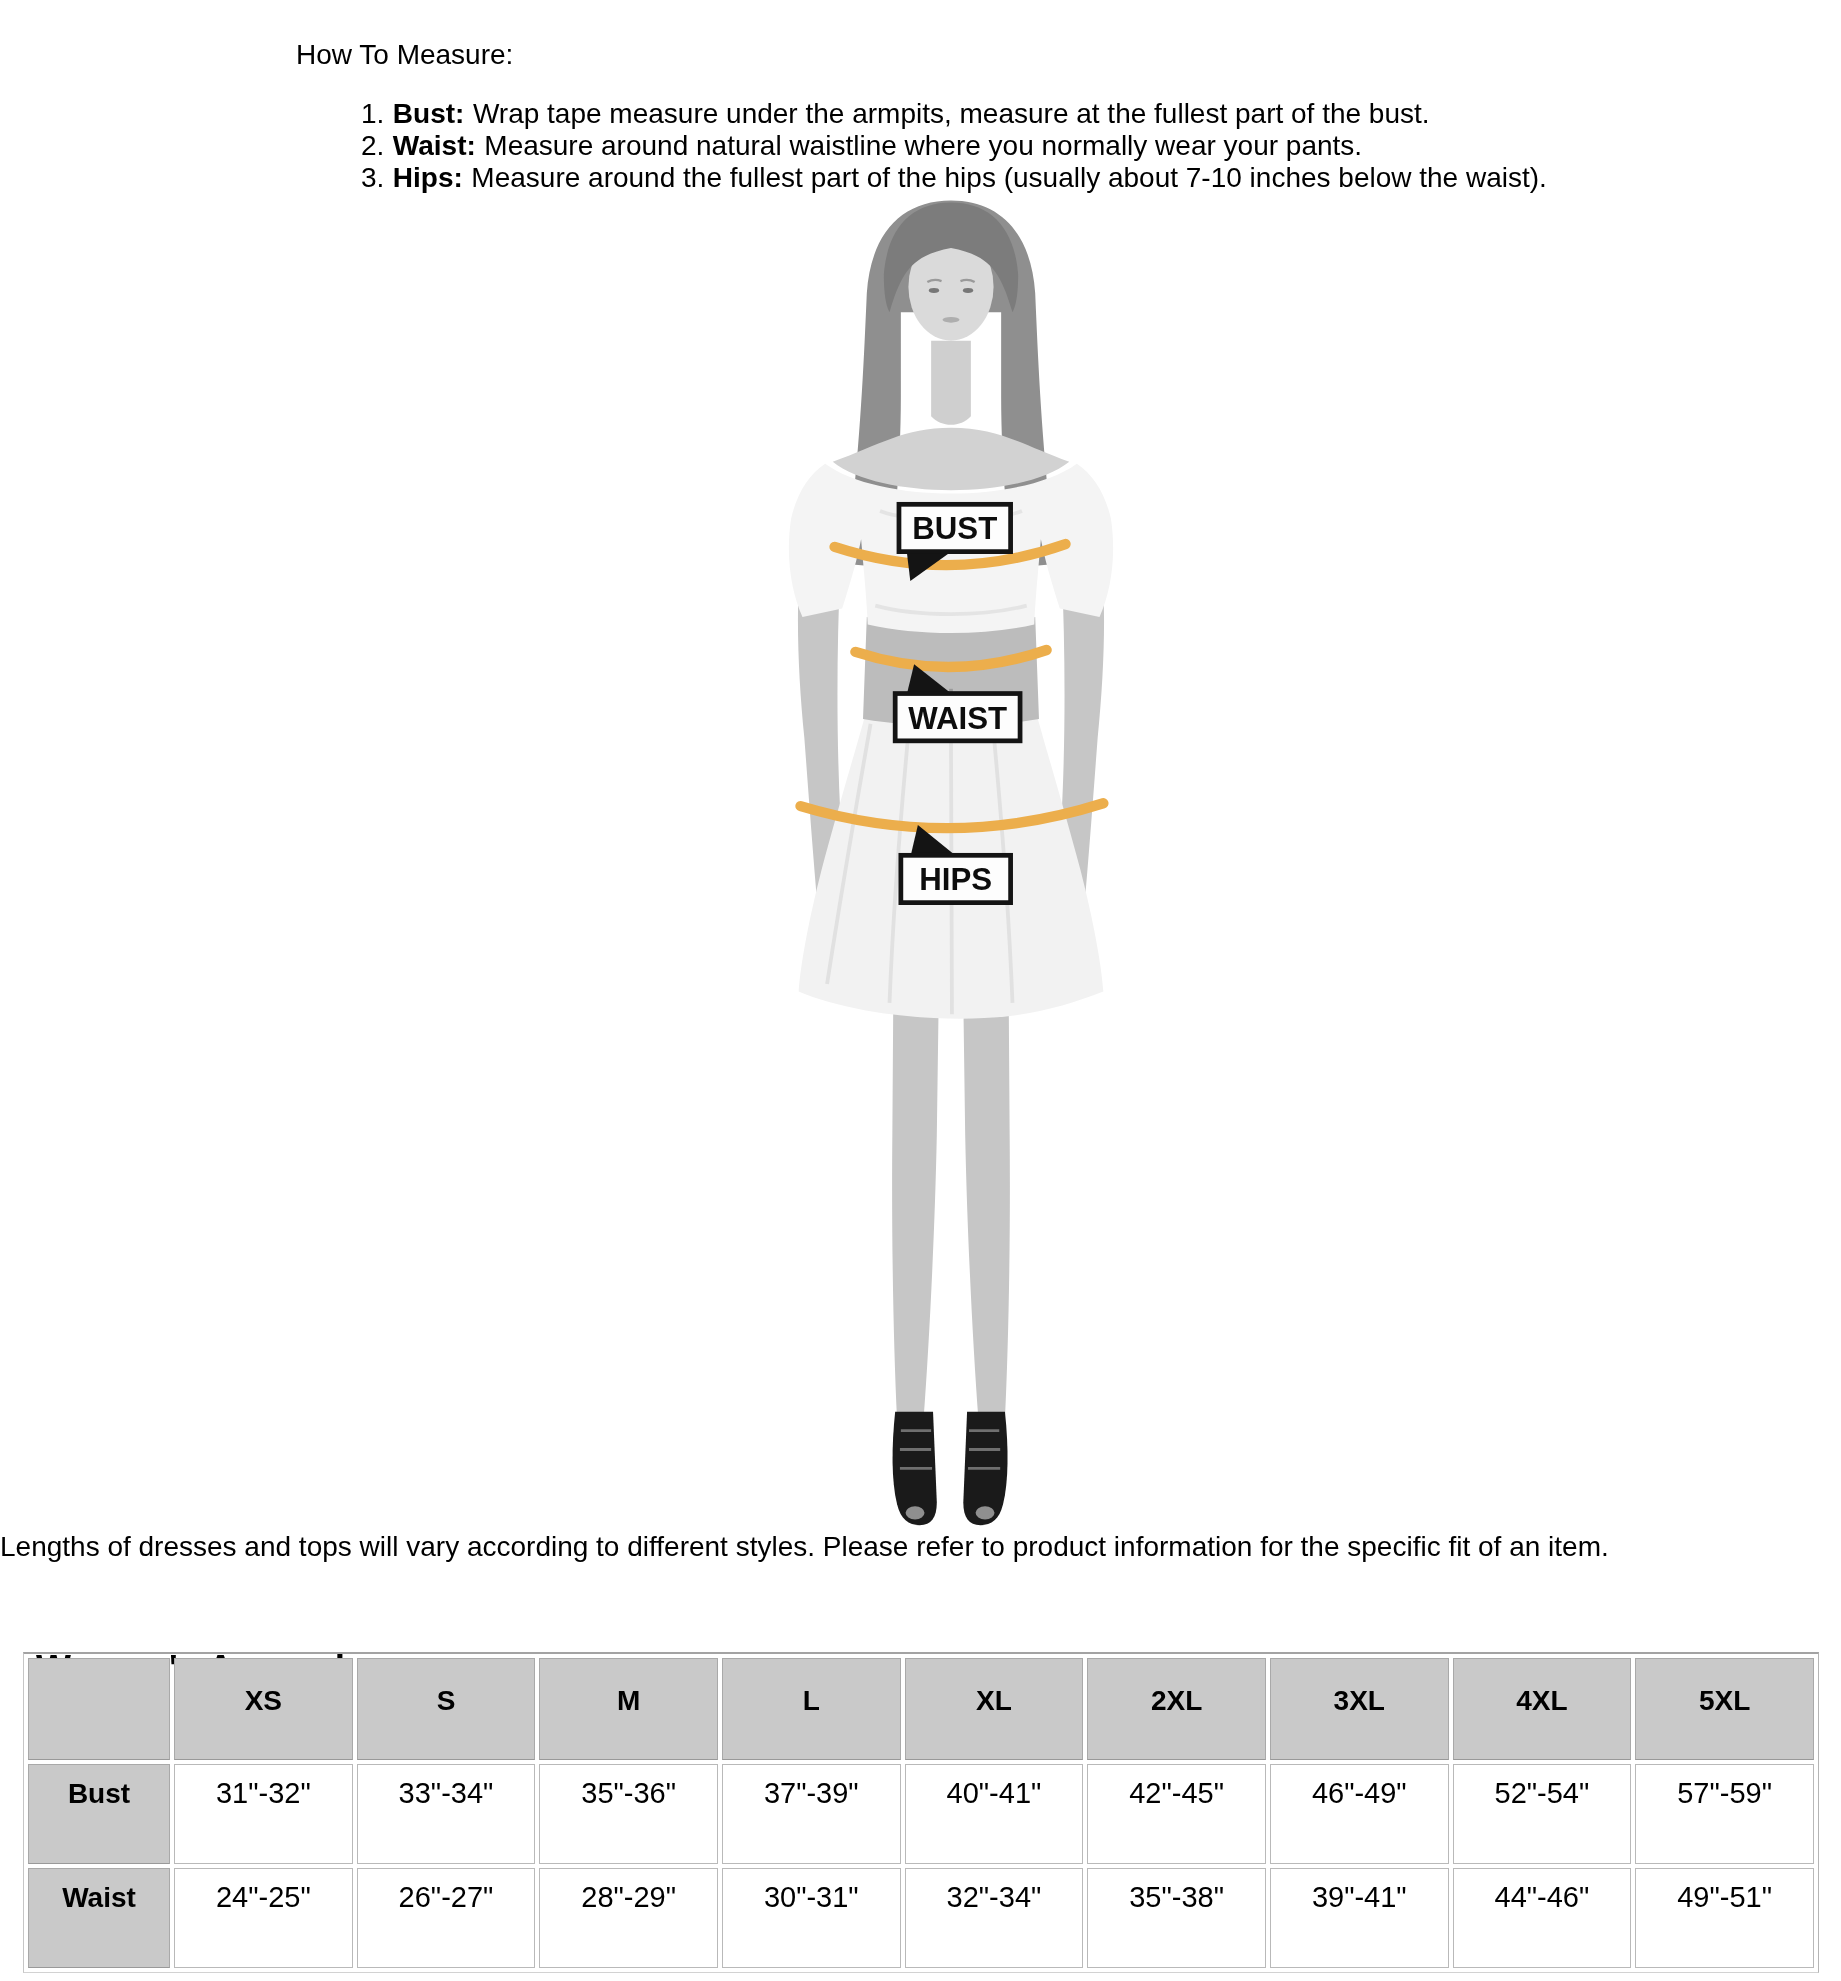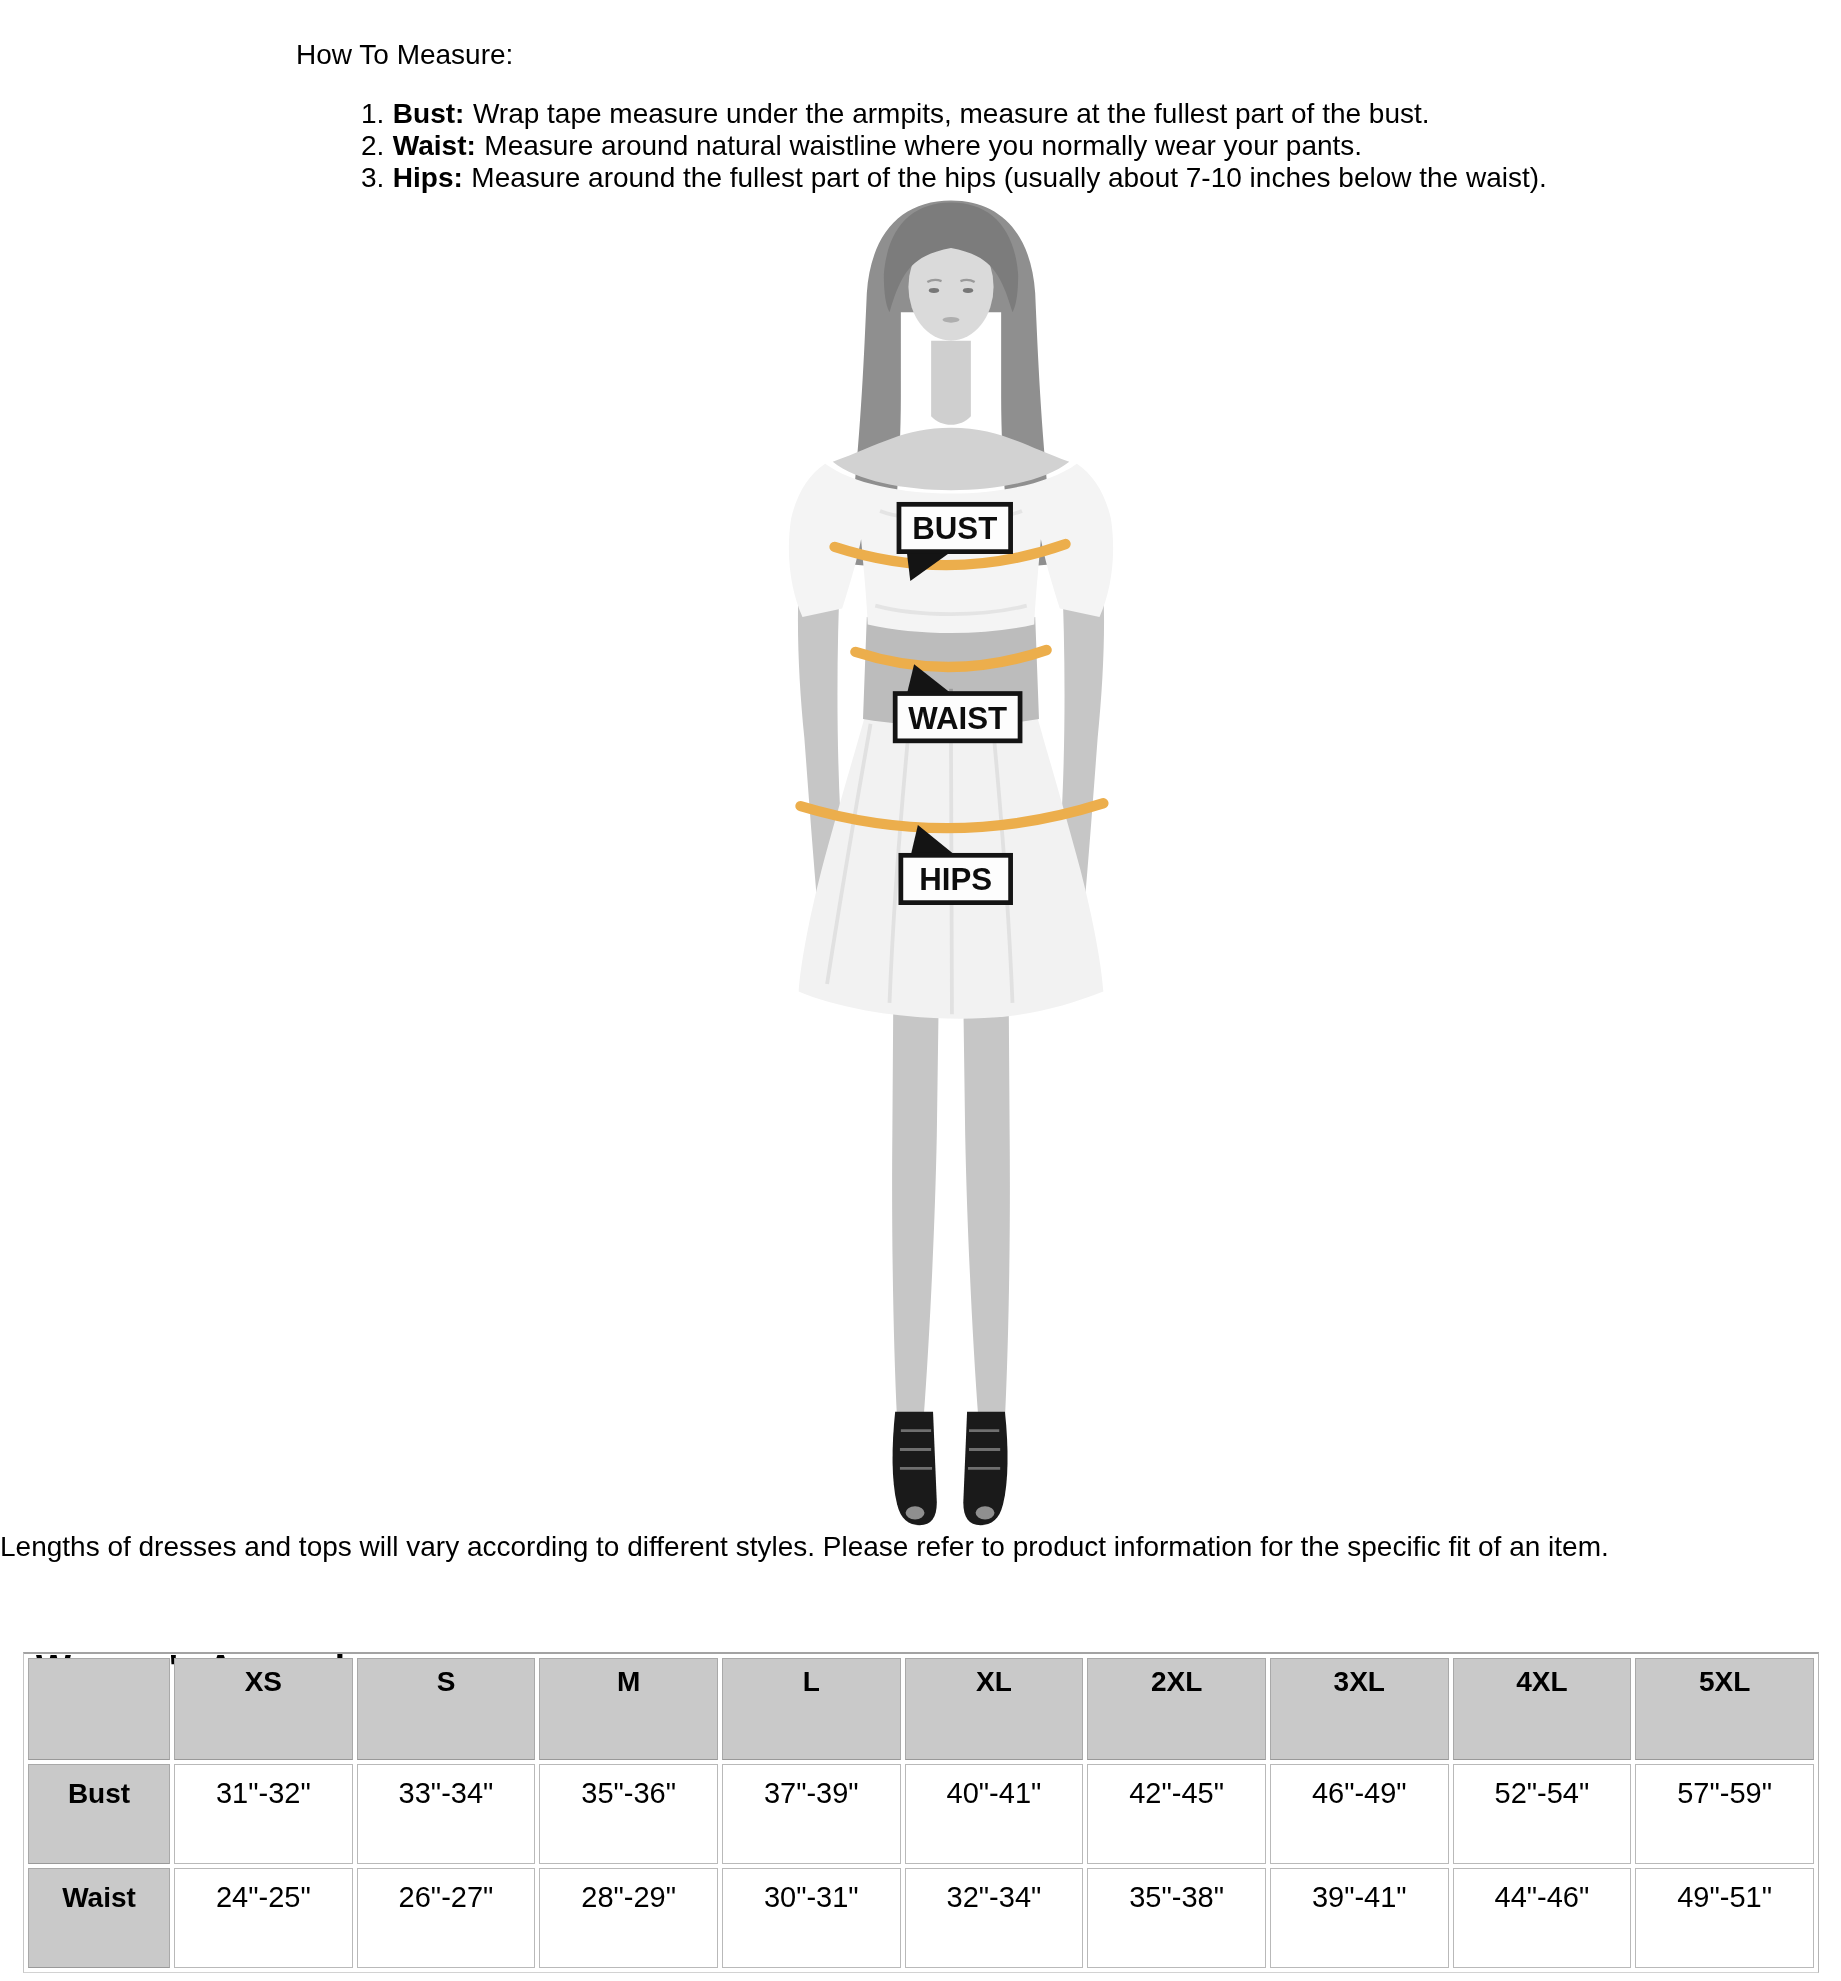--- a/index.html
+++ b/index.html
@@ -21,21 +21,21 @@
     position:absolute;left:23px;top:1652px;width:1796px;
     border-collapse:separate;border-spacing:4.7px;table-layout:fixed;
     border-top:2.8px solid #a3a3a3;border-left:0.9px solid #c6c6c6;
     border-right:0.9px solid #b5b5b5;border-bottom:0.9px solid #d2d2d2;
   }
   .size-table col.first{width:142px;}
   .size-table thead tr{height:102px;}
   .size-table tbody tr{height:100px;}
   .size-table th,.size-table td{text-align:center;vertical-align:top;}
   .size-table th{background:#c9c9c9;border:0.9px solid #a9a9a9;border-bottom:1.9px solid #999;
-    font-size:28px;font-weight:bold;padding-top:7px;}
+    font-size:28px;font-weight:bold;padding-top:26px;}
   .size-table th.rowlabel{padding-top:13.2px;}
   .size-table td{background:#fff;border:0.9px solid #b9b9b9;font-size:29px;font-weight:normal;padding-top:12.3px;}
 </style>
 </head>
 <body>
 
 <div class="page">
 
   <div class="howto-title">How To Measure:</div>
 

